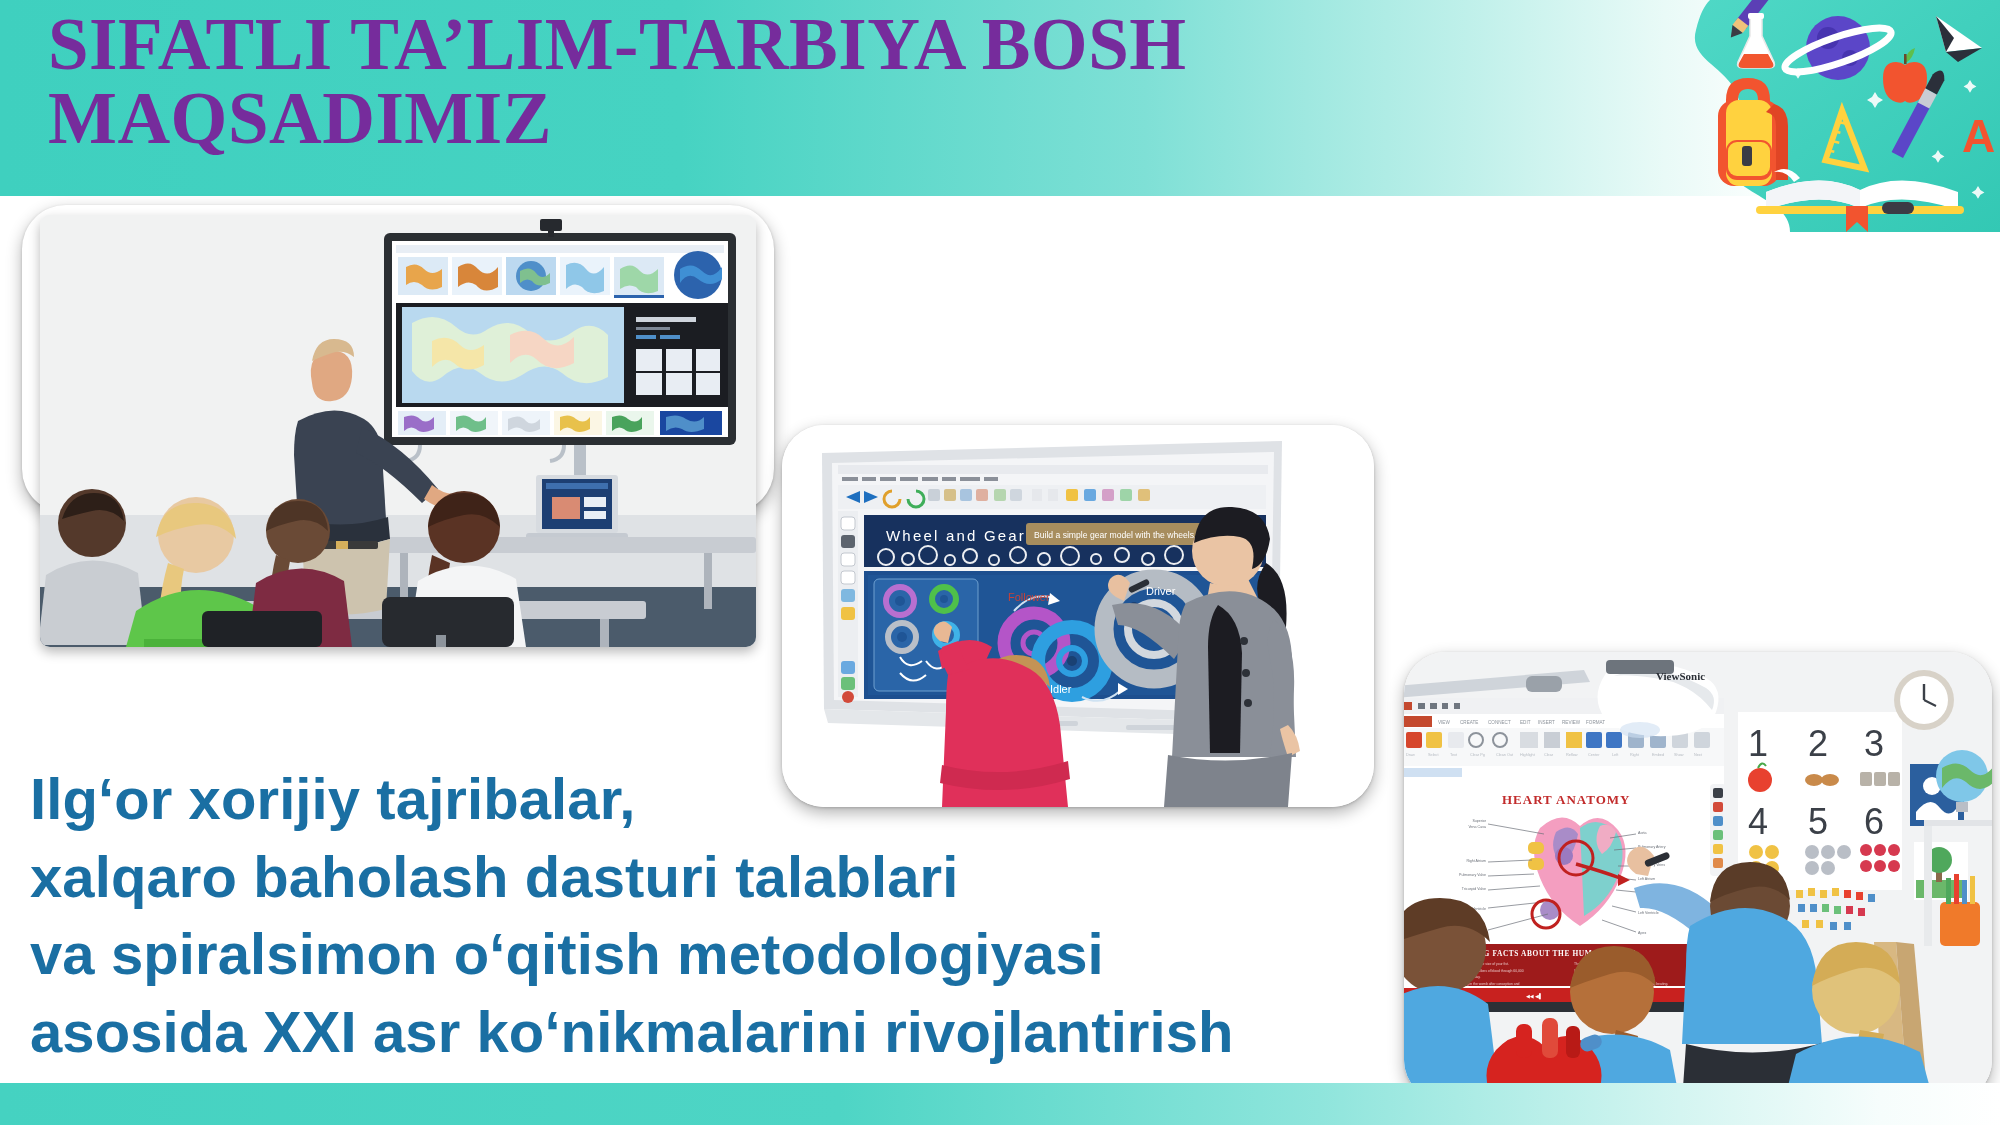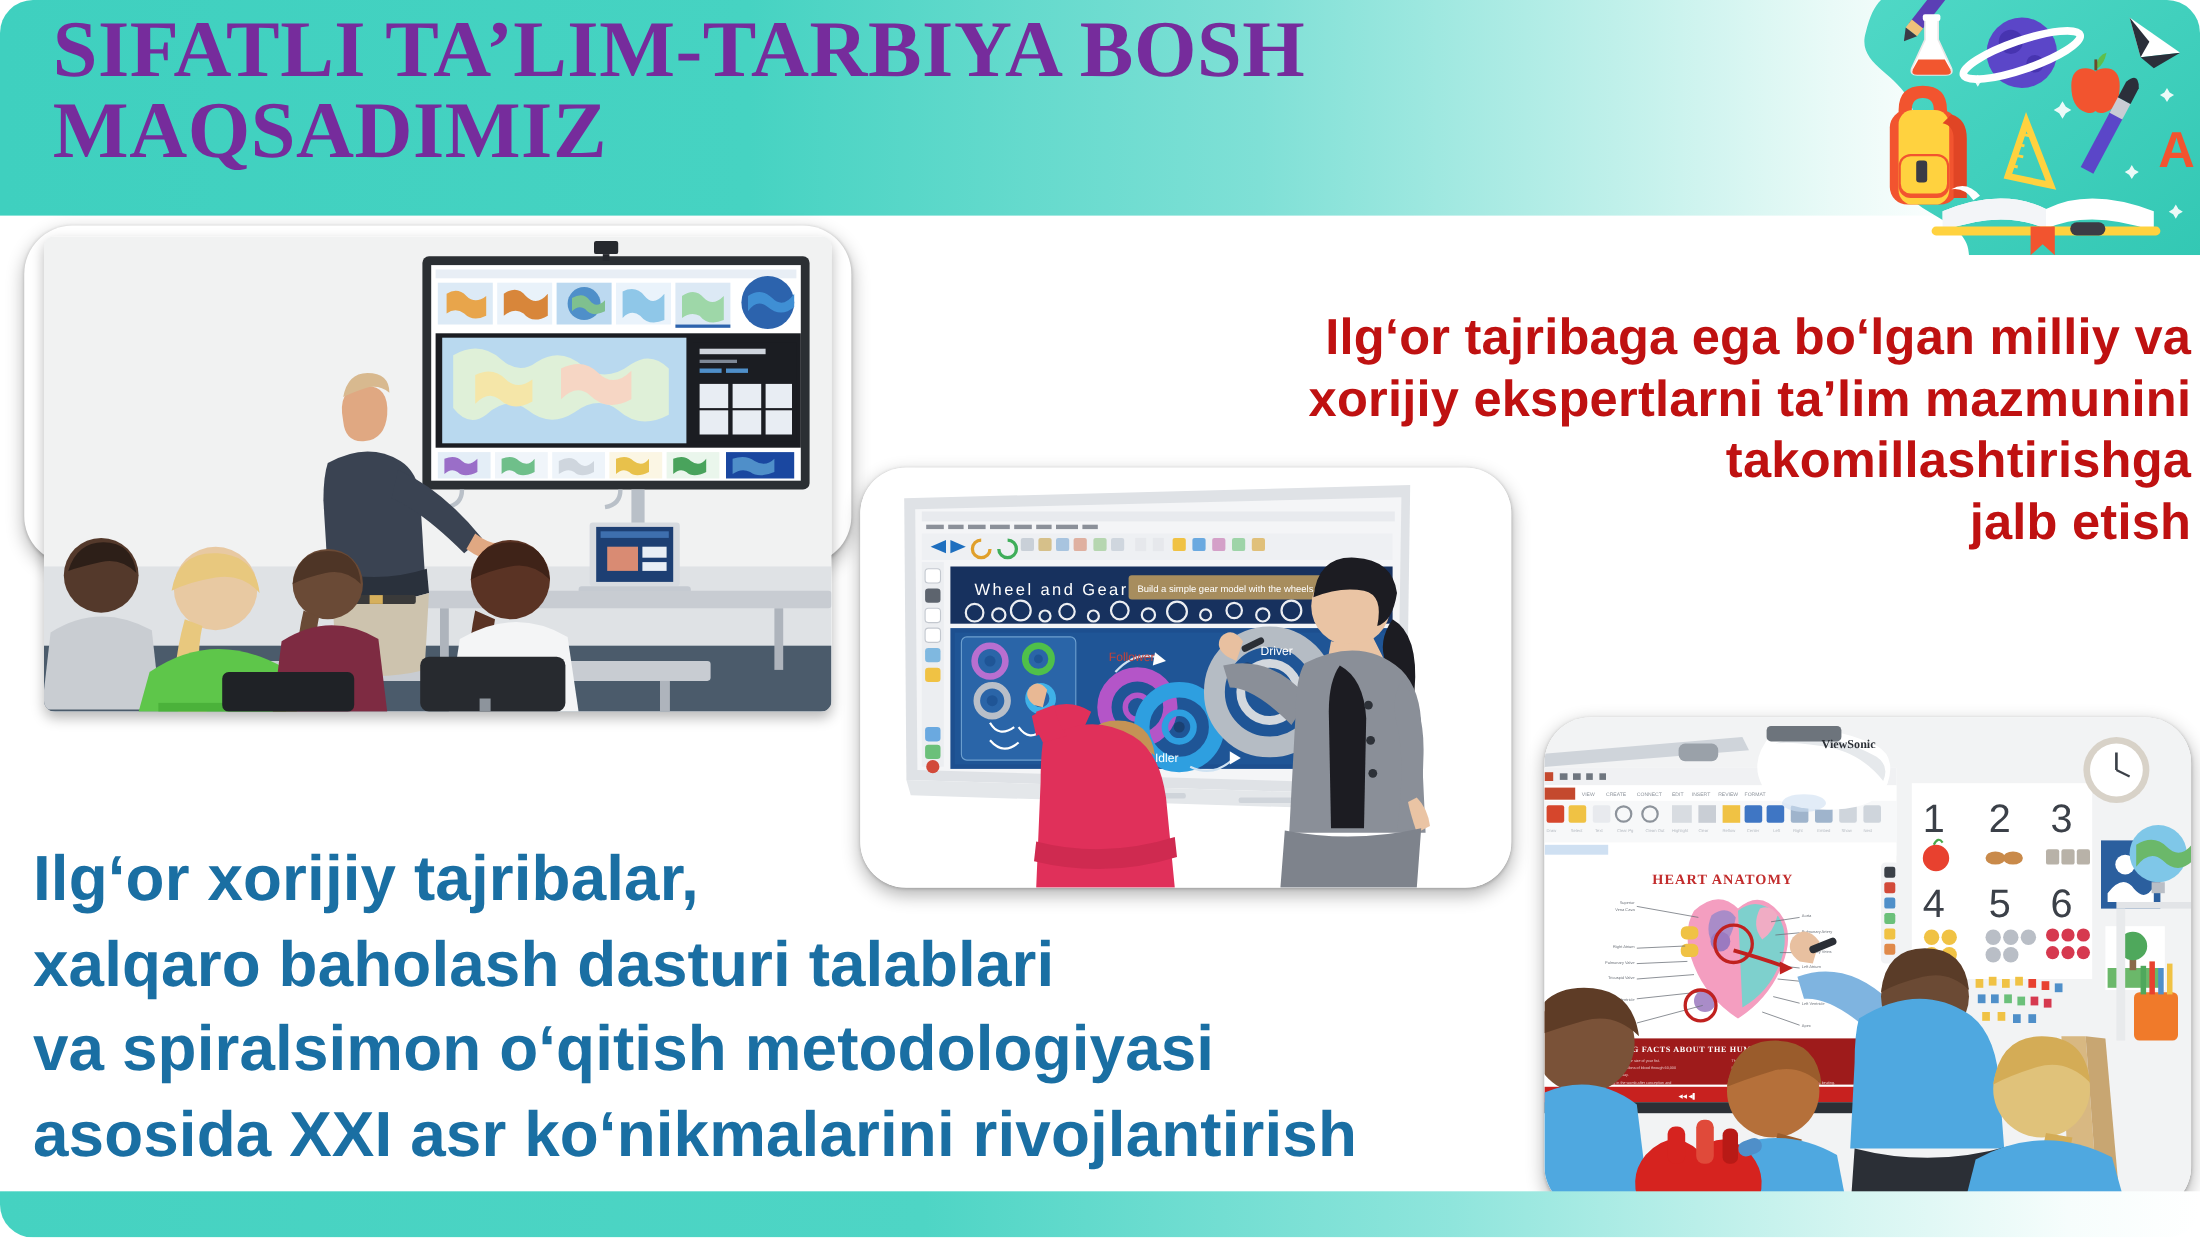--- a/index.html
+++ b/index.html
@@ -1,19 +1,19 @@
 <!DOCTYPE html>
 <html><head>
 <meta charset="utf-8">
 <style>
   * { margin:0; padding:0; box-sizing:border-box; }
   html,body { width:2000px; height:1125px; overflow:hidden; background:#ffffff;
               font-family:"Liberation Sans", sans-serif; }
 
-  .slide { position:relative; width:2000px; height:1125px; background:#ffffff; overflow:hidden;border-radius:30px; }
+  .slide { position:relative; width:2000px; height:1125px; background:#ffffff; overflow:hidden; }
 
   
   .header-band {
     position:absolute; left:0; top:0; width:1790px; height:196px;
     background:linear-gradient(90deg,#3fd0bf 0%,#46d3c2 38%,#7fe0d6 64%,#bff0ea 82%,#e9faf7 93%,#ffffff 100%);
   }
   .header-title {
     position:absolute; left:48px; top:8px; width:1500px;
     font-family:"Liberation Serif", serif;
     font-weight:bold; font-size:73px; line-height:1.02;
@@ -293,24 +293,20 @@
         <path d="M392 340 q-10 48 -2 86 h24 q-10 -46 -4 -78 Z" fill="#5a3324"></path>
         <path d="M378 366 q50 -30 98 -2 l10 68 h-118 Z" fill="#f4f5f6"></path>
       </g>
 
       <rect x="162" y="396" width="120" height="36" rx="6" fill="#1f2226"></rect>
       <rect x="342" y="382" width="132" height="50" rx="8" fill="#272a2f"></rect>
       <rect x="396" y="420" width="10" height="12" fill="#8d949c"></rect>
     </svg>
   </div>
 
-  <div class="red-text">Ilg‘or tajribaga ega bo‘lgan milliy va
-xorijiy ekspertlarni ta’lim mazmunini
-takomillashtirishga
-jalb etish</div>
 
   <div class="photo-card c2">
     <div class="photo-inner">
       <svg viewBox="0 0 592 382" xmlns="http://www.w3.org/2000/svg">
         <rect width="592" height="382" fill="#ffffff"></rect>
 
         <path d="M40 28 L500 16 L496 298 L42 284 Z" fill="#dfe2e6"></path>
         <path d="M50 38 L492 27 L488 288 L52 275 Z" fill="#f4f5f7"></path>
 
         <rect x="56" y="40" width="430" height="9" fill="#e8eaee"></rect>

